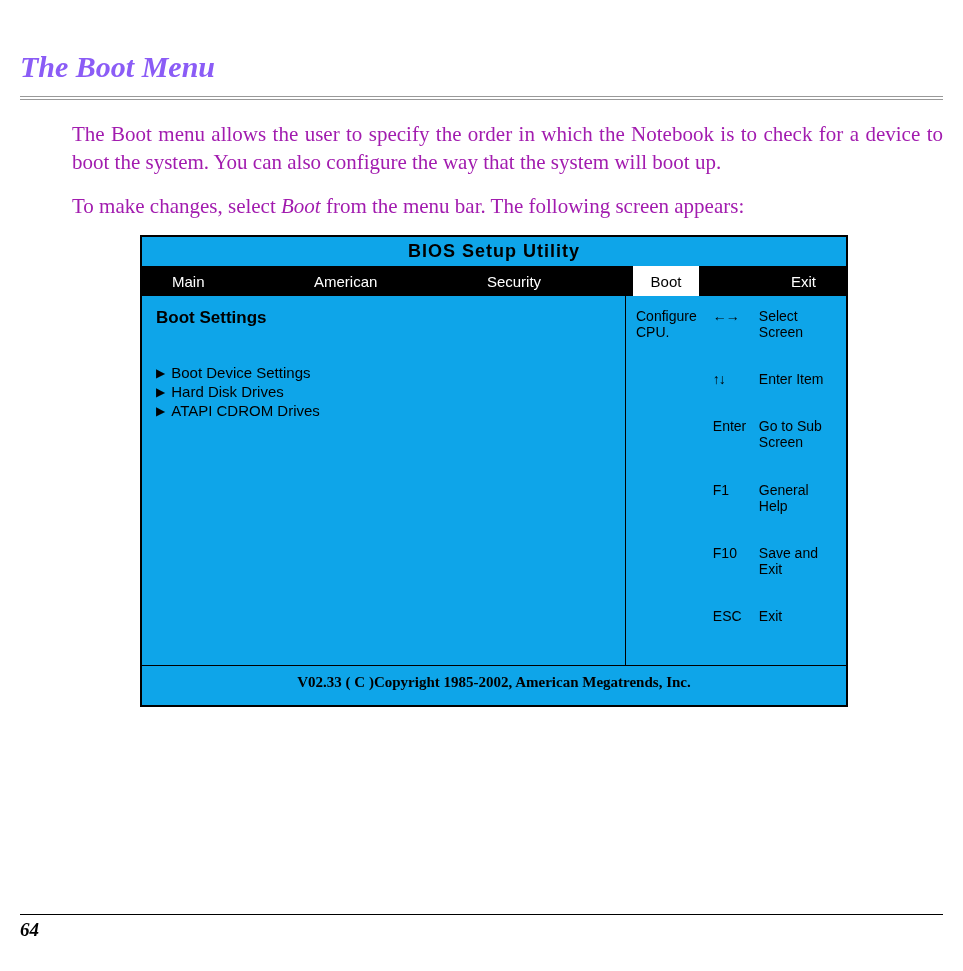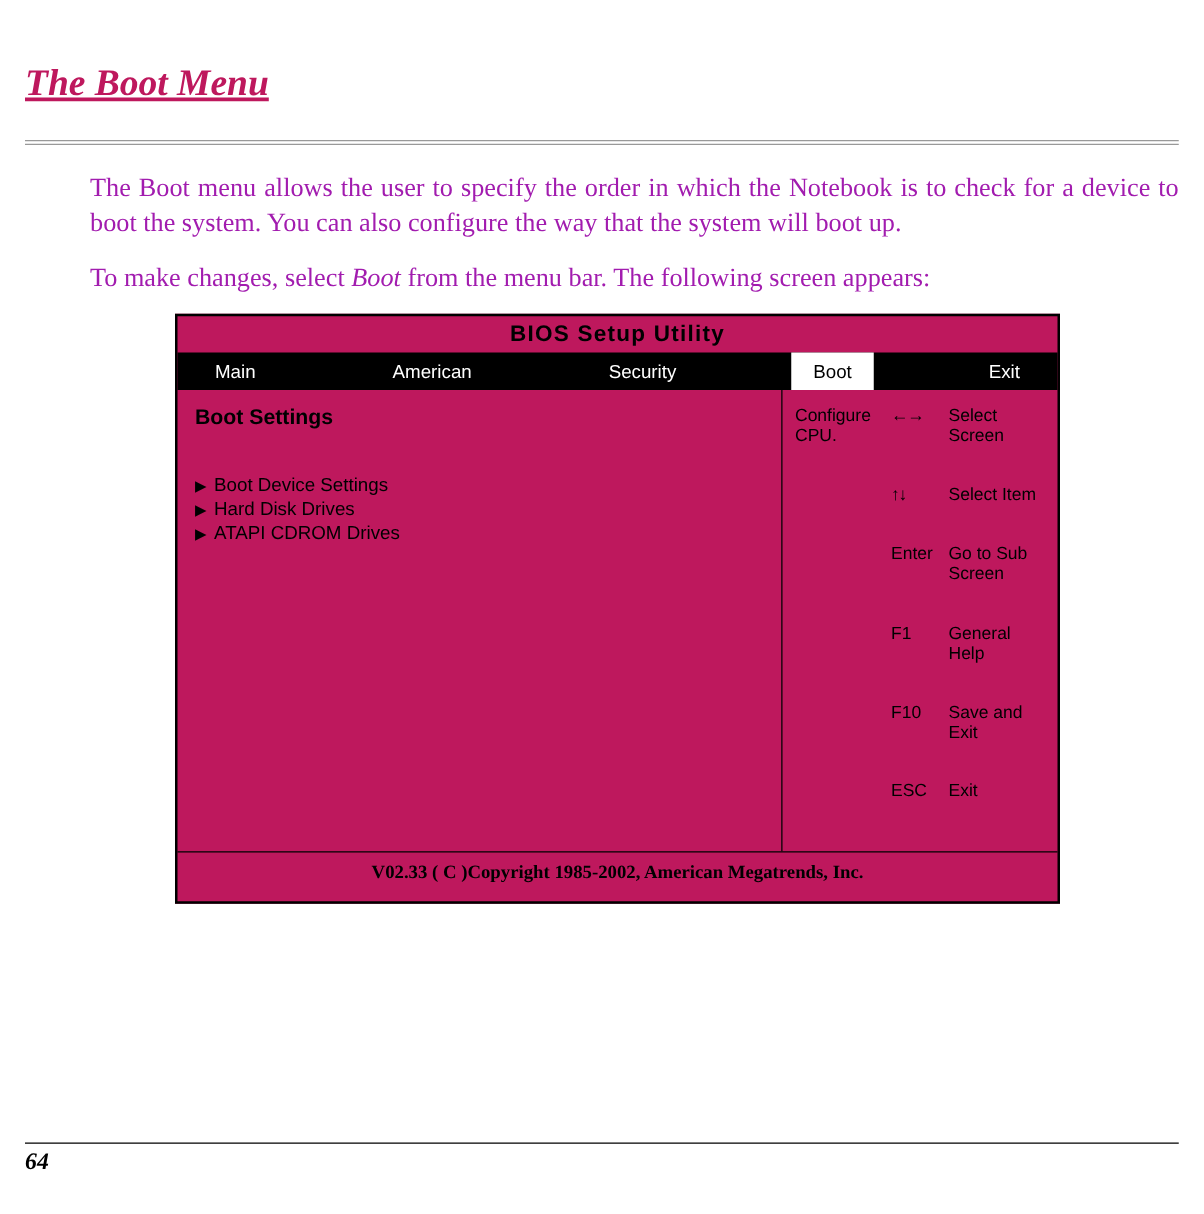--- a/index.html
+++ b/index.html
@@ -9,27 +9,26 @@
     }
     body {
       font-family: Georgia, 'Times New Roman', serif;
       background: #fff;
       width: 963px;
       height: 971px;
       padding: 50px 20px 20px 20px;
       position: relative;
     }
     .page-title {
-      color: #be185d;
+      color: #8b5cf6;
       font-style: italic;
       font-weight: bold;
       font-size: 30px;
       font-family: 'Times New Roman', serif;
-      margin-bottom: 28px;
-      text-decoration: underline;
+      margin-bottom: 12px;
     }
     .title-rule {
       border: none;
       border-top: 4px double #999;
       margin-bottom: 20px;
     }
     .body-text {
       font-family: 'Times New Roman', serif;
       font-size: 21px;
       color: #a21caf;
@@ -39,21 +38,21 @@
     }
     .body-text .ital {
       font-style: italic;
     }
     .bios-wrap {
       margin: 6px 0 0 120px;
       width: 708px;
     }
     .bios-window {
       border: 2px solid #000;
-      background: #be185d;
+      background: #0ea5e9;
       font-family: Arial, Helvetica, sans-serif;
     }
     .bios-title {
       text-align: center;
       font-weight: bold;
       font-size: 18px;
       padding: 4px 0;
       letter-spacing: 1px;
     }
     .bios-menubar {
@@ -183,21 +182,21 @@
           <span>ATAPI CDROM Drives</span>
         </div>
       </div>
       <div class="bios-right">
         <div>Configure CPU.</div>
         <div class="help-table">
           <div class="help-key"><span class="arrow-lr">←→</span></div>
           <div>Select Screen</div>
 
           <div class="help-key"><span class="arrow-ud">↑↓</span></div>
-          <div>Select Item</div>
+          <div>Enter Item</div>
 
           <div class="help-key">Enter</div>
           <div>Go to Sub Screen</div>
 
           <div class="help-key">F1</div>
           <div>General Help</div>
 
           <div class="help-key">F10</div>
           <div>Save and Exit</div>
 

